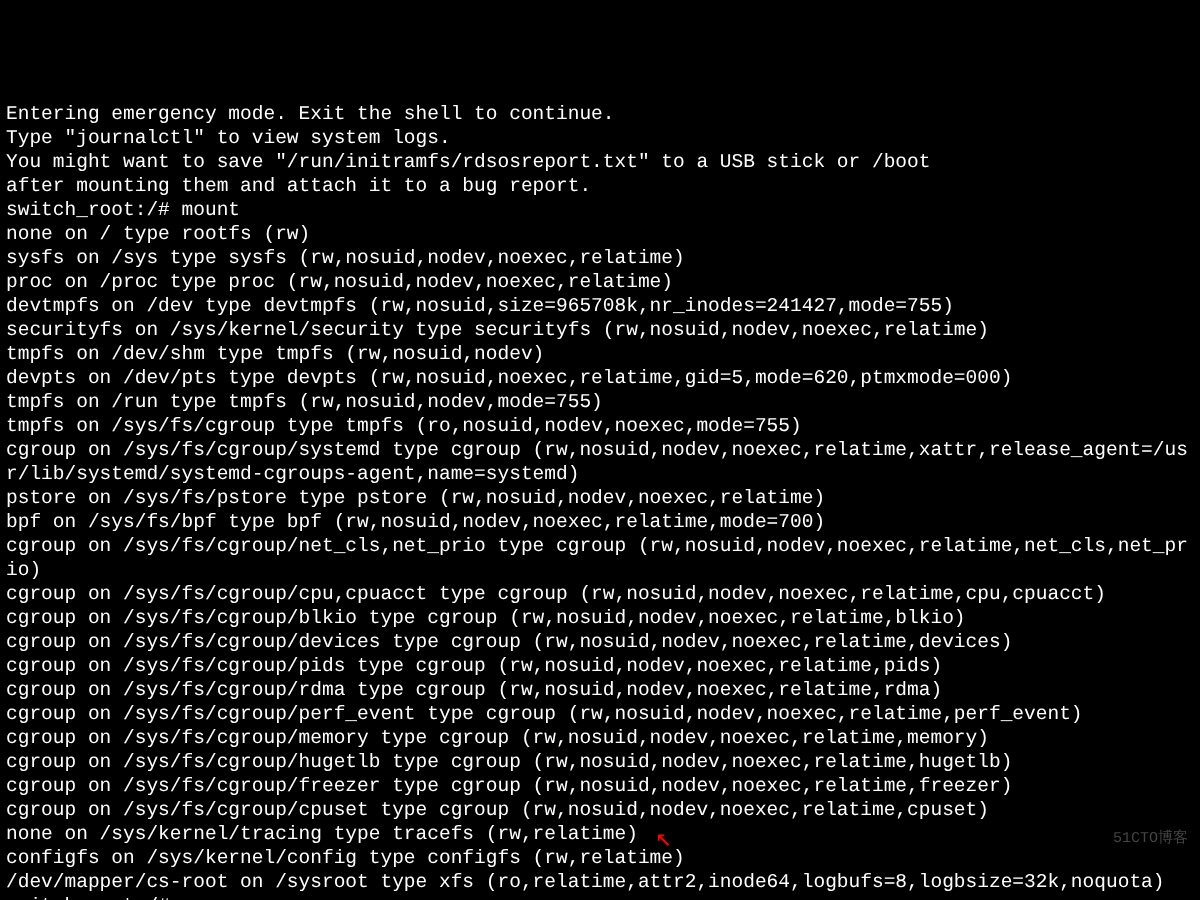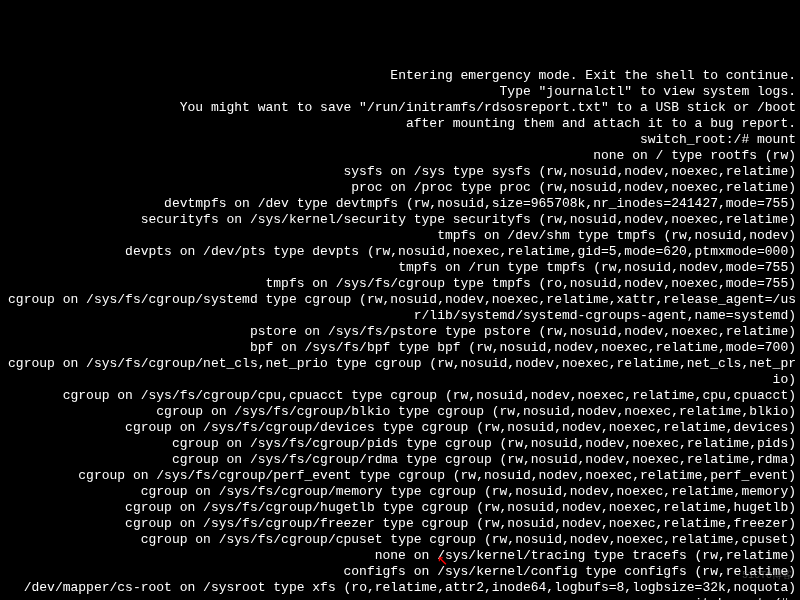--- a/index.html
+++ b/index.html
@@ -15,25 +15,24 @@
       line-height: 16px;
       padding: 4px;
       width: 800px;
       height: 600px;
       overflow: hidden;
       white-space: pre-wrap;
       word-break: break-all;
     }
     .terminal-line {
       display: block;
-      text-align: right;
     }
     .watermark {
       position: absolute;
-      bottom: 16px;
+      bottom: 32px;
       right: 8px;
       color: #888888;
       font-size: 10px;
       opacity: 0.5;
       text-align: right;
     }
     .pointer {
       position: absolute;
       bottom: 32px;
       left: 437px;

